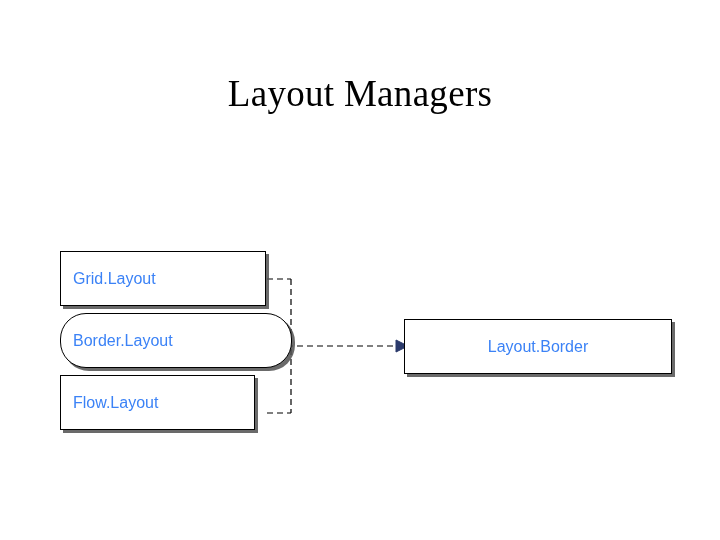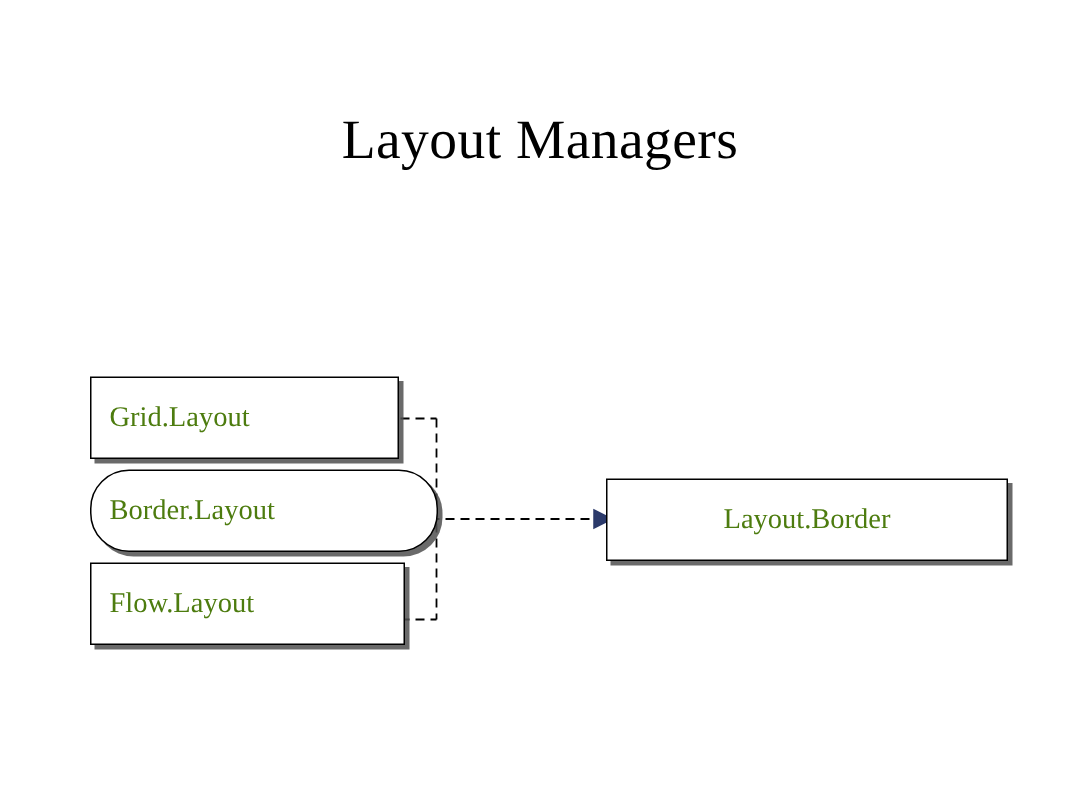--- a/index.html
+++ b/index.html
@@ -28,23 +28,23 @@
     line-height: 44px;
     color: #000000;
     letter-spacing: 0.3px;
   }
   .node {
     position: absolute;
     box-sizing: border-box;
     background: #ffffff;
     border: 1px solid #000000;
     box-shadow: 3px 3px 0 rgba(80,80,80,0.85);
-    font-family: Liberation Serif, serif;
-    font-size: 19px;
-    color: #4d7c0f;
+    font-family: Liberation Sans, sans-serif;
+    font-size: 16px;
+    color: #3b82f6;
     display: flex;
     align-items: center;
   }
   .node .label {
     display: block;
     width: 100%;
   }
   .node.left .label {
     padding-left: 12px;
     text-align: left;
@@ -61,21 +61,21 @@
   #node-border {
     left: 60px;
     top: 313px;
     width: 232px;
     height: 55px;
     border-radius: 26px;
   }
   #node-flow {
     left: 60px;
     top: 375px;
-    width: 210px;
+    width: 195px;
     height: 55px;
   }
   #node-manager {
     left: 404px;
     top: 319px;
     width: 268px;
     height: 55px;
   }
   #connector {
     position: absolute;

